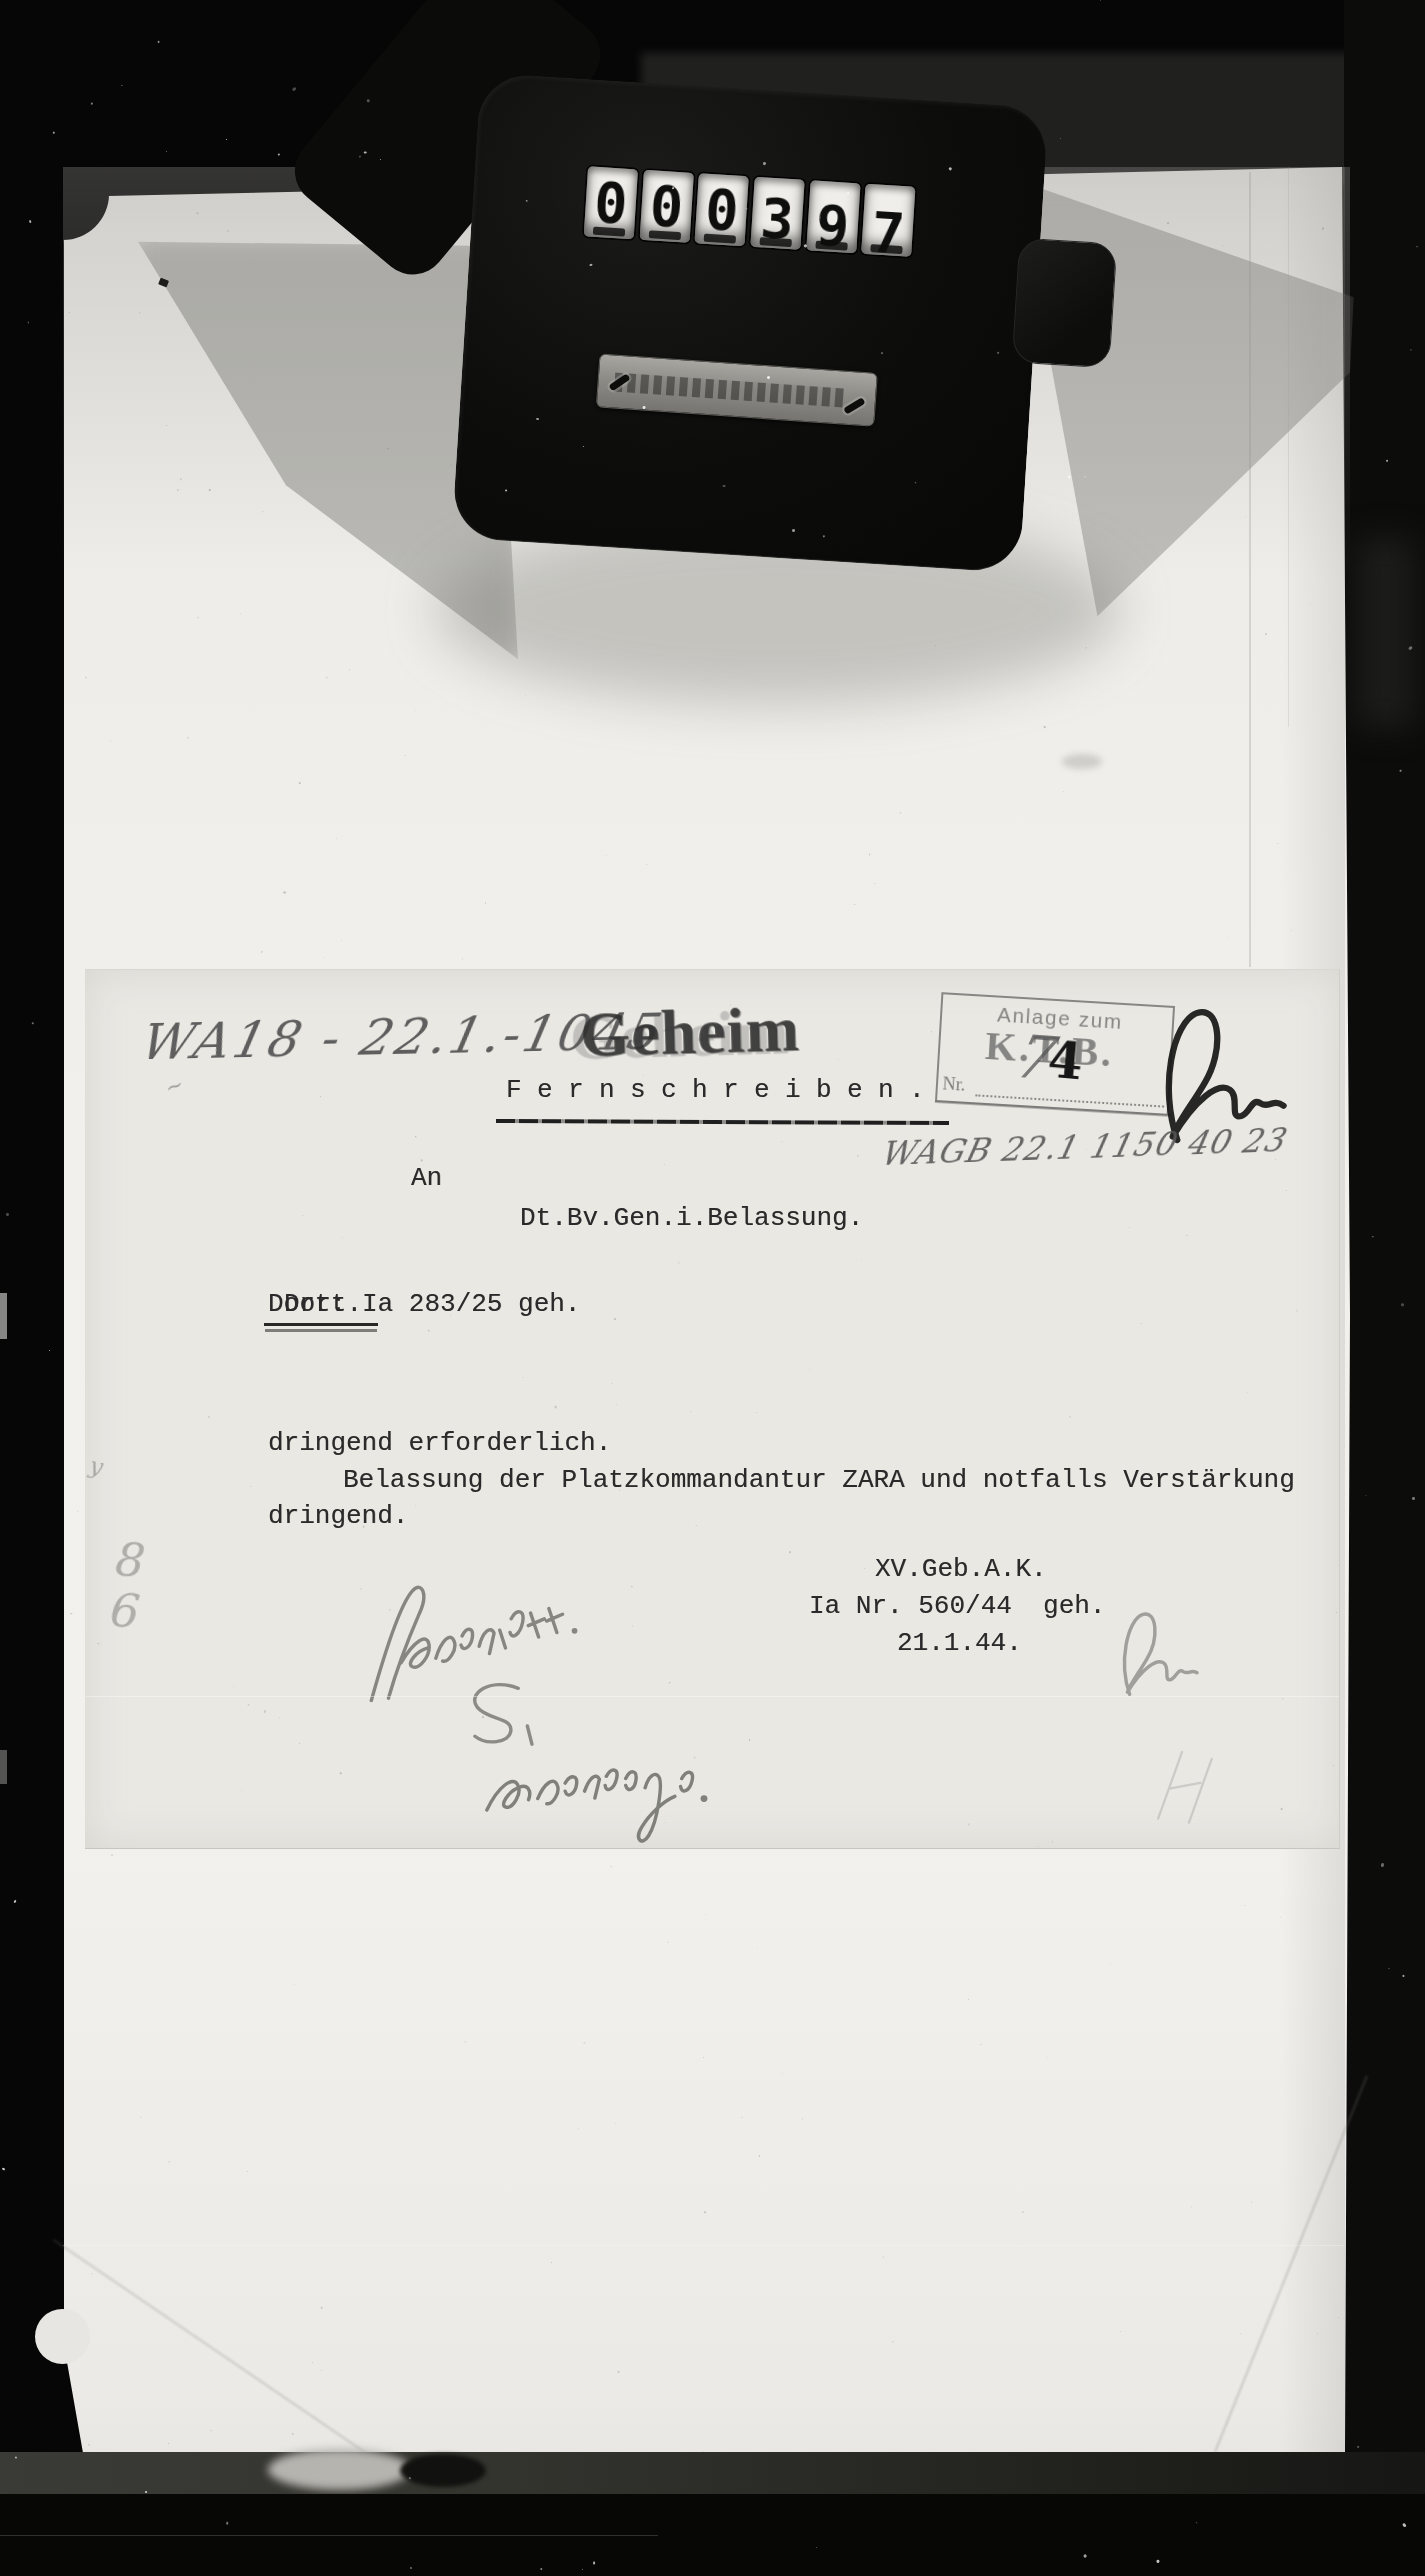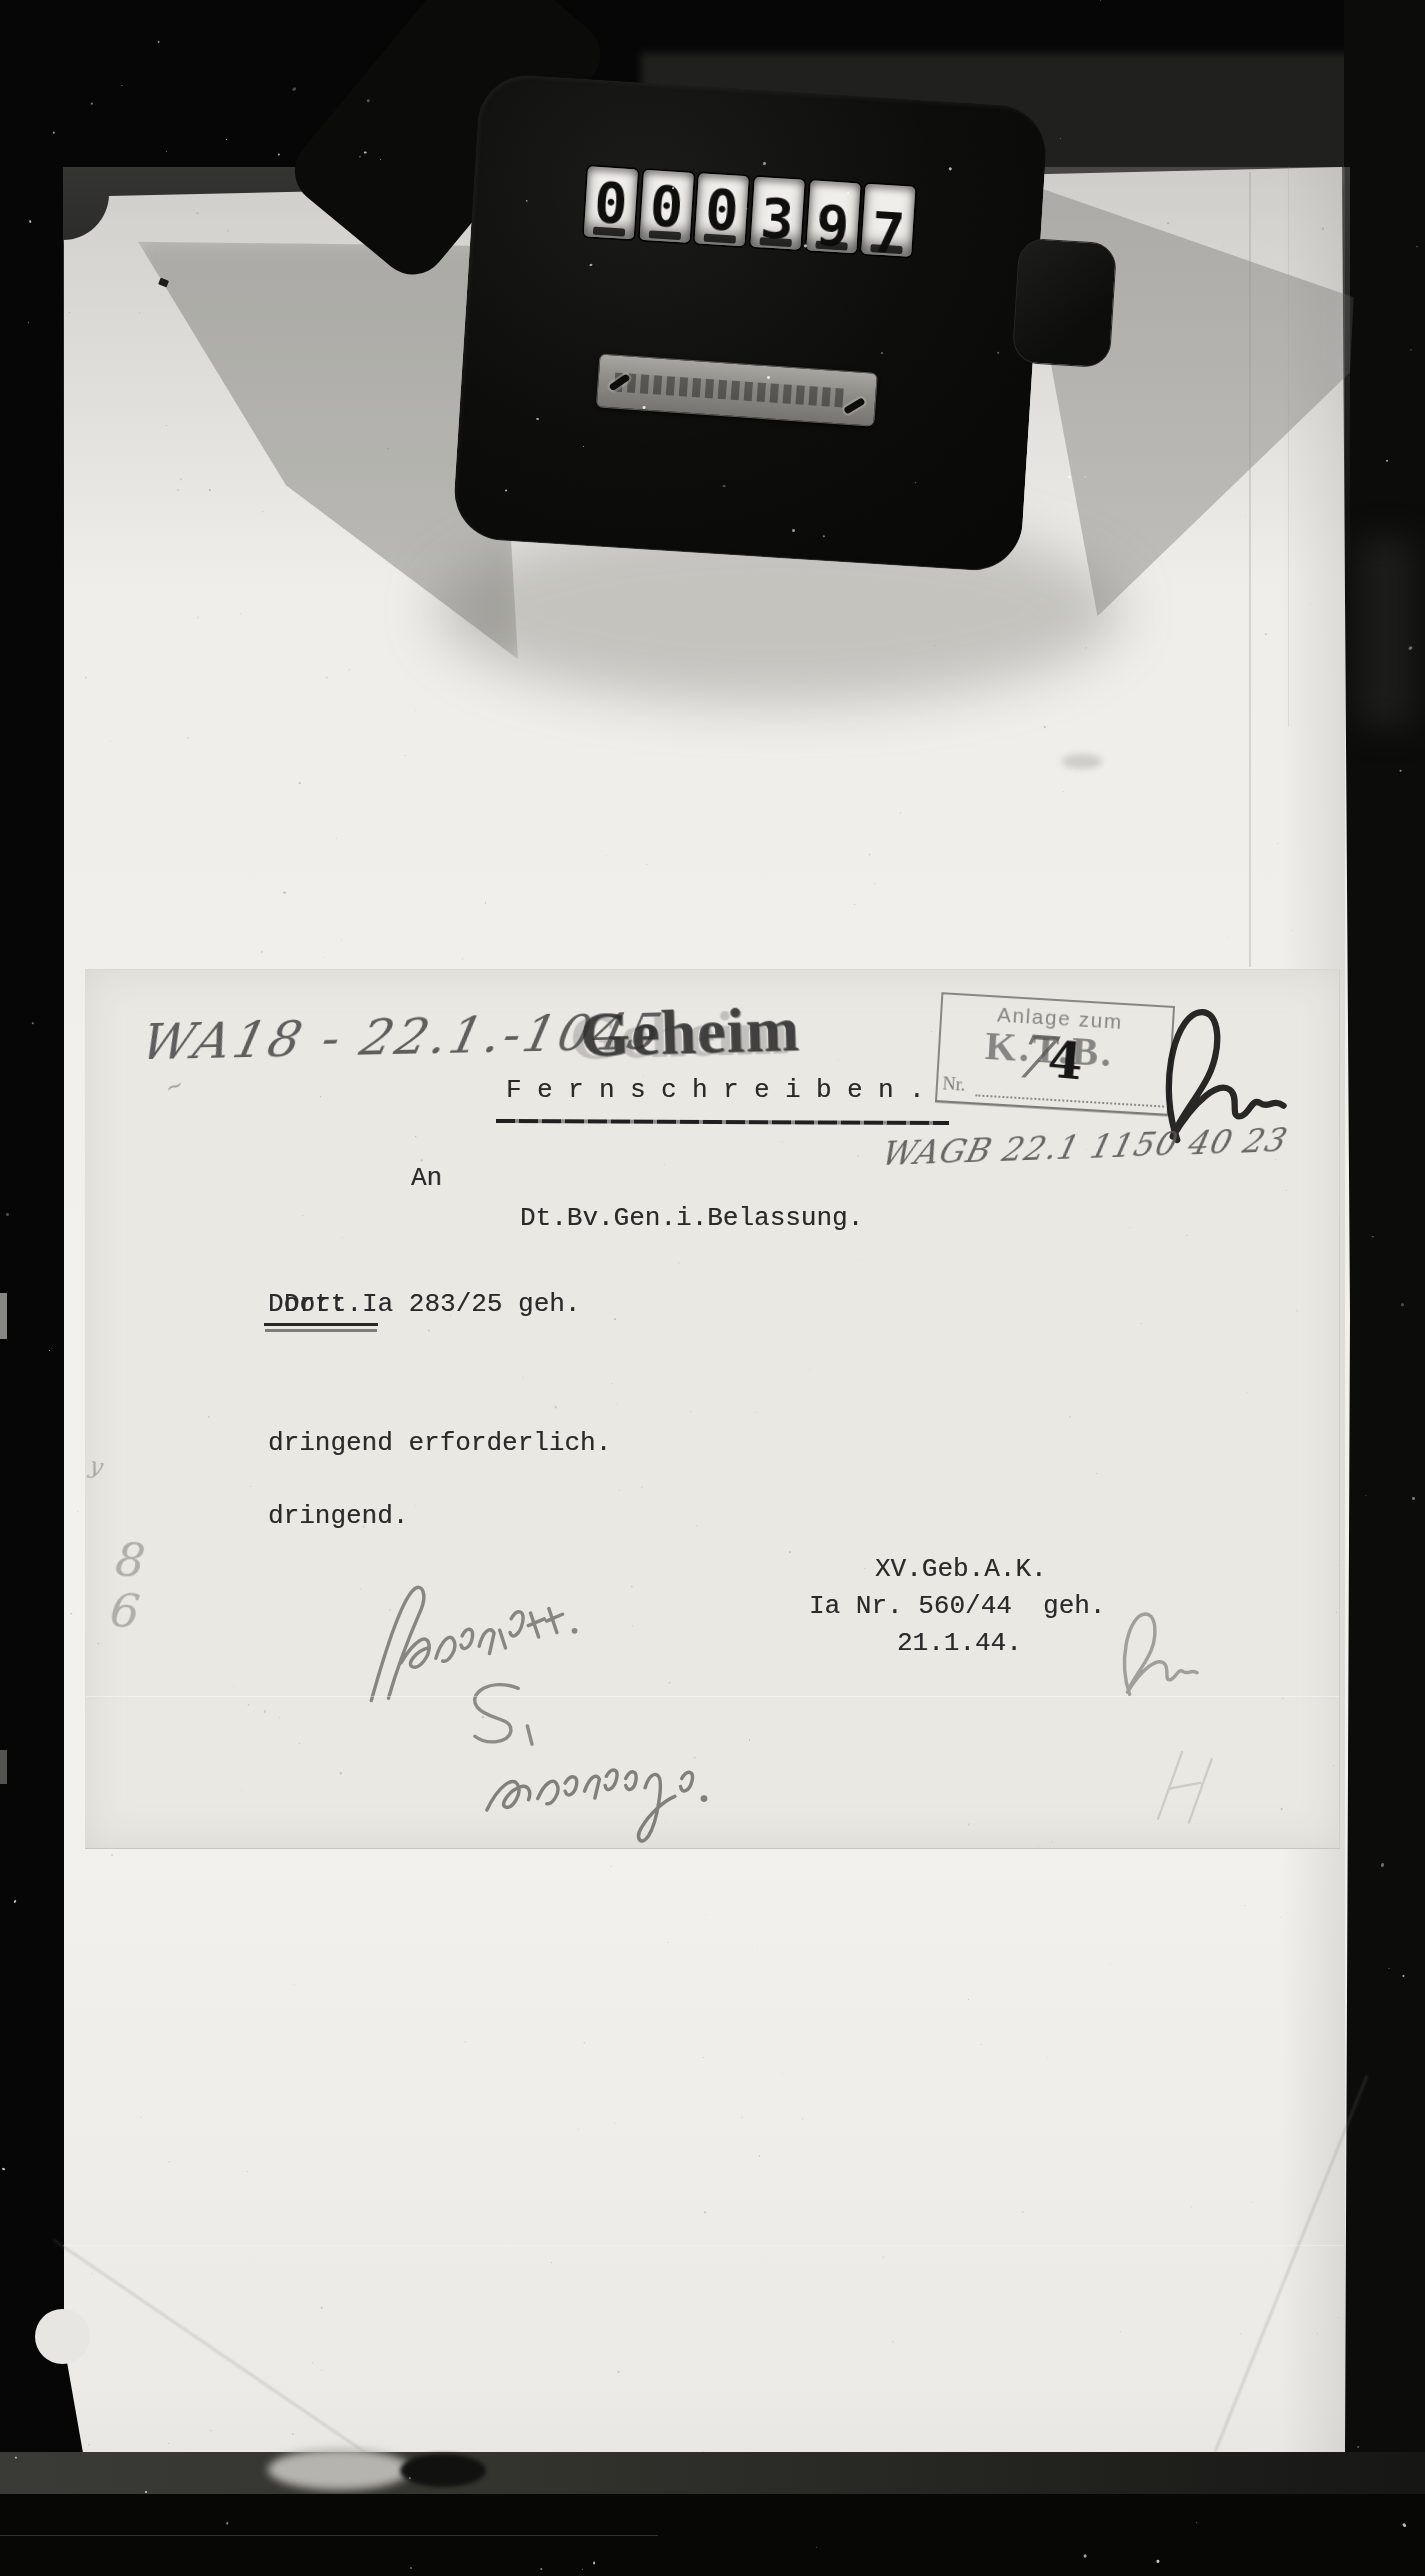--- a/index.html
+++ b/index.html
@@ -198,20 +198,21 @@
 
   <div class="t" style="left:411px;top:1162px;">An</div>
   <div class="t" style="left:520px;top:1202px;">Dt.Bv.Gen.i.Belassung.</div>
   <div class="u-recip"></div>
 
   <div class="t" style="left:268px;top:1288px;"><span>Dort:</span><span style="position:static;padding-left:16px;">Dort.Ia 283/25 geh.</span></div>
   <div class="uline u-bezug"></div>
   <div class="uline u-bezug2"></div>
 
   <div class="t" style="left:268px;top:1427px;">dringend erforderlich.</div>
+  <div class="t" style="left:343px;top:1464px;">Belassung der Platzkommandantur ZARA und notfalls Verstärkung</div>
   <div class="t" style="left:268px;top:1500px;">dringend.</div>
 
   <div class="t" style="left:875px;top:1553px;">XV.Geb.A.K.</div>
   <div class="t" style="left:809px;top:1590px;">Ia Nr. 560/44  geh.</div>
   <div class="t" style="left:897px;top:1627px;">21.1.44.</div>
 
   <svg class="sig" style="left:355px;top:1576px;" width="269" height="137" viewBox="0 0 470 240">
     <path d="M 28 218 C 52 132 80 48 100 26 C 117 8 128 32 112 66 C 92 112 70 172 58 214 M 80 152 C 104 112 126 100 129 120 C 132 140 112 164 100 159 C 89 154 106 132 127 126 M 141 144 C 151 112 167 98 173 114 C 179 129 163 152 153 149 M 187 105 C 195 88 207 90 205 107 C 203 123 189 135 185 121 M 217 123 C 223 98 237 86 243 100 L 235 136 M 253 95 L 263 126 M 273 75 C 283 56 297 60 293 81 C 289 101 275 113 271 99 M 307 65 L 321 107 M 303 87 L 331 75 M 339 57 L 353 99 M 335 79 L 363 67" stroke="#75746f" stroke-width="6" opacity="0.85"></path>
     <circle cx="384" cy="96" r="5" fill="#75746f" opacity="0.85"></circle>
   </svg>

